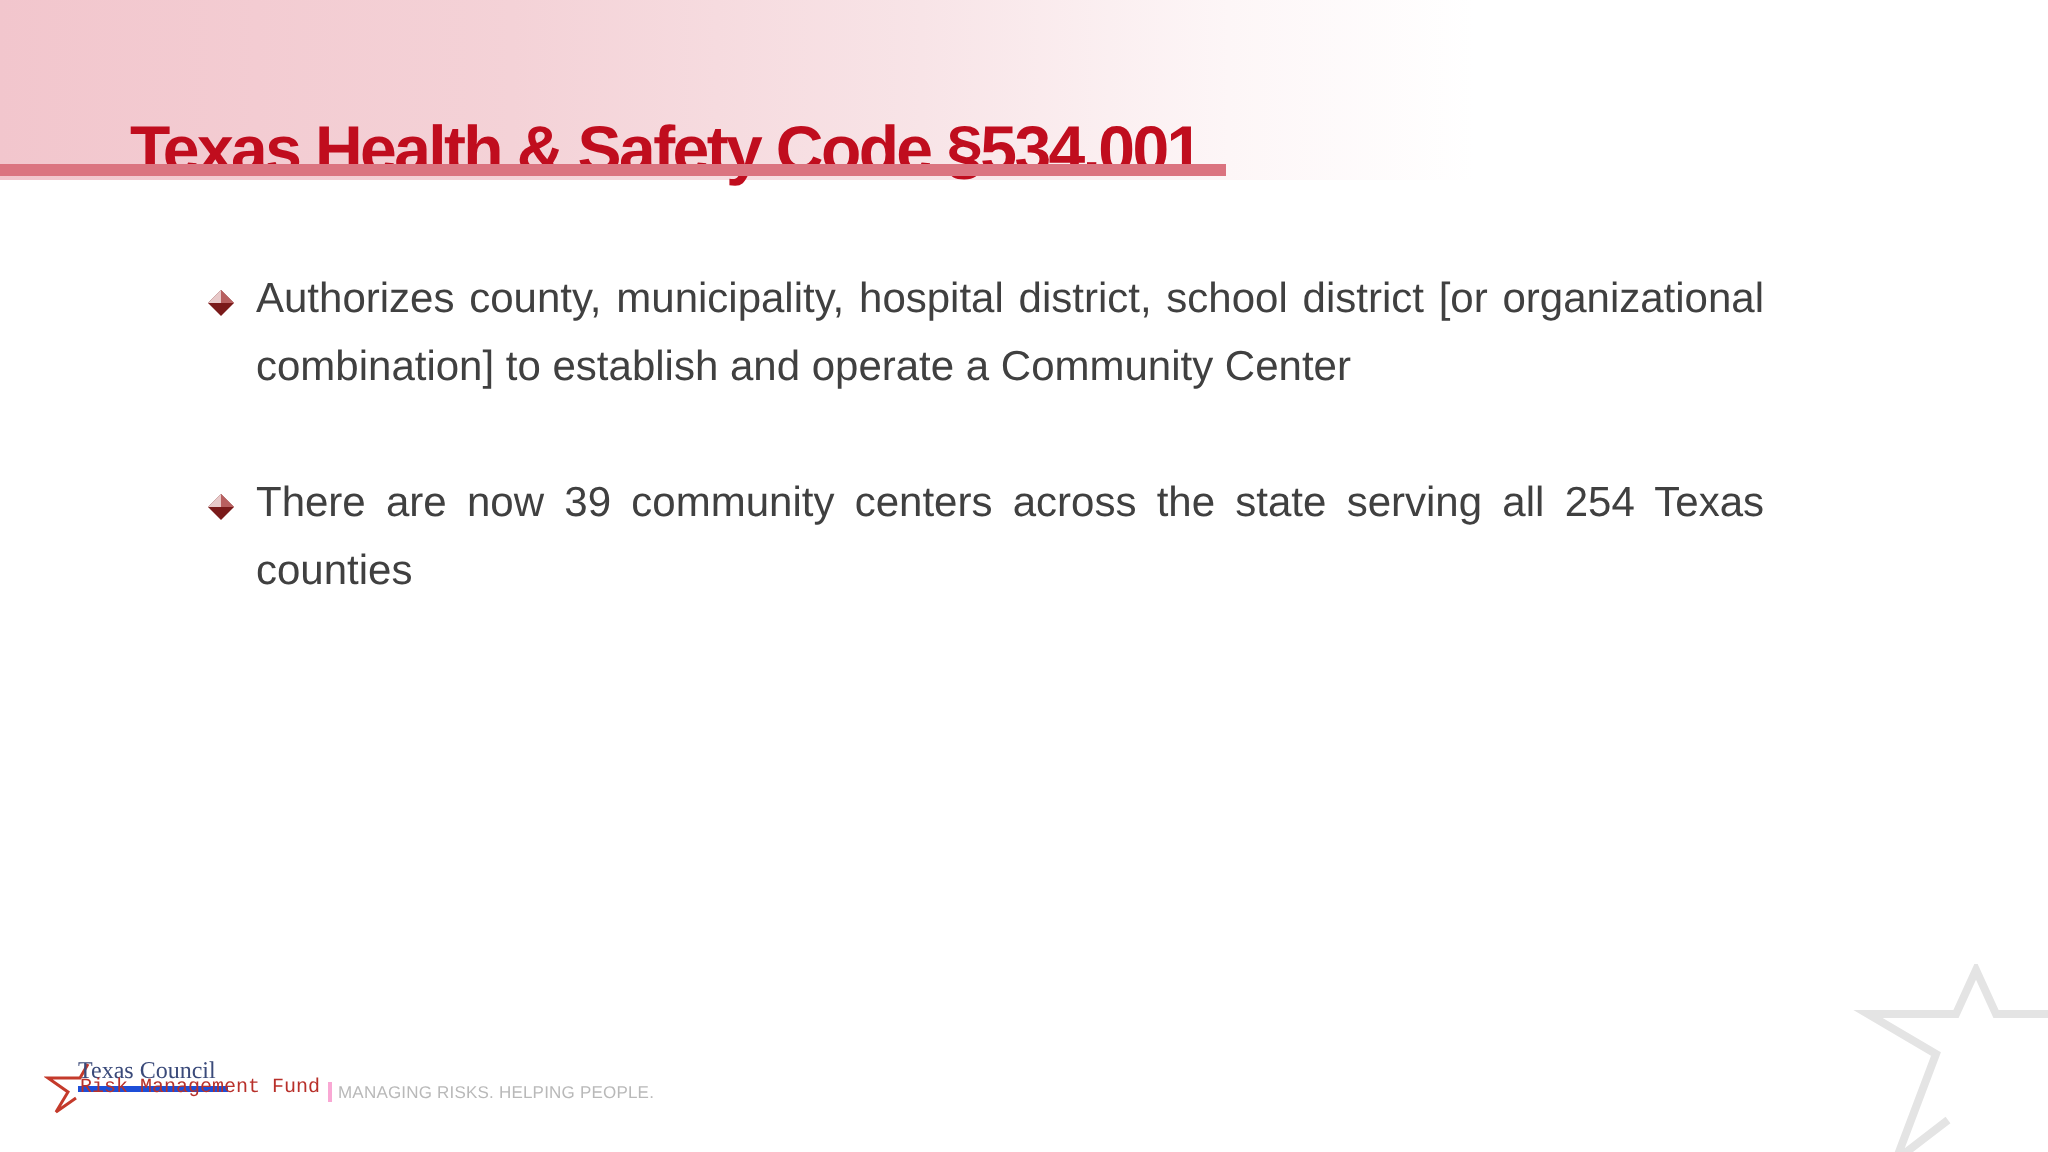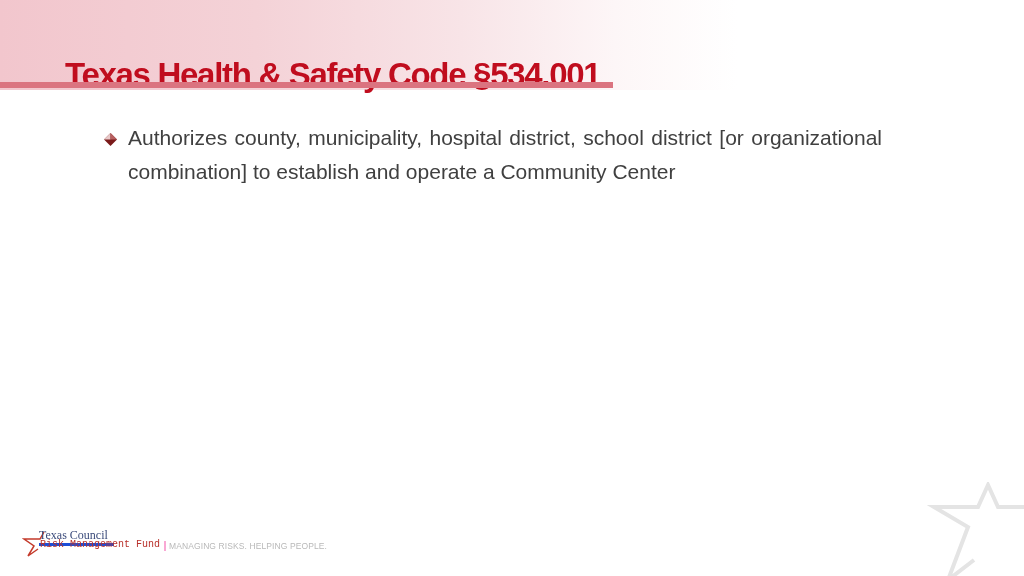--- a/index.html
+++ b/index.html
@@ -16,21 +16,21 @@
       position: absolute; left: 65px; top: 56px;
       font-size: 33px; font-weight: bold; letter-spacing: -1.3px;
       color: #c00d1e; white-space: nowrap;
       font-family: "Liberation Sans", sans-serif;
     }
     .title-bar {
       position: absolute; left: 0; top: 82px; width: 613px; height: 6px;
       background: #db7480;
     }
     .bullets { position: absolute; left: 104px; top: 121px; width: 778px; }
-    .bullet { position: relative; padding-left: 24px; margin-bottom: 34px; }
+    .bullet { position: relative; padding-left: 24px; margin-bottom: 34px; margin-top: 12px; }
     .bullet-icon {
       position: absolute; left: 0; top: 12px; width: 13px; height: 13px;
     }
     .bullet-text {
       font-size: 21px; line-height: 34px; color: #404040;
       text-align: justify; text-align-last: left;
       font-family: "Liberation Sans", sans-serif;
     }
     .footer-logo { position: absolute; left: 22px; top: 527px; height: 32px; }
     .logo-star { position: absolute; left: 0; top: 2px; width: 28px; height: 28px; }
@@ -59,20 +59,28 @@
 
 <div class="bullets">
   <div class="bullet">
     <svg class="bullet-icon" viewBox="0 0 10 10">
       <polygon points="5,0 10,5 5,10 0,5" fill="#7a1a1a"></polygon>
       <polygon points="5,0 0,5 5,5" fill="#e8c9c9"></polygon>
       <polygon points="5,0 10,5 5,5" fill="#b86060"></polygon>
     </svg>
     <div class="bullet-text">Authorizes county, municipality, hospital district, school district [or organizational combination] to establish and operate a Community Center</div>
   </div>
+  <div class="bullet">
+    <svg class="bullet-icon" viewBox="0 0 10 10">
+      <polygon points="5,0 10,5 5,10 0,5" fill="#7a1a1a"></polygon>
+      <polygon points="5,0 0,5 5,5" fill="#e8c9c9"></polygon>
+      <polygon points="5,0 10,5 5,5" fill="#b86060"></polygon>
+    </svg>
+    <div class="bullet-text">There are now 39 community centers across the state serving all 254 Texas counties</div>
+  </div>
 </div>
 
 <div class="footer-logo">
   <svg class="logo-star" viewBox="0 0 28 28">
     <polyline points="22,3 18,10 2,10 12,17 6,27 16,20" fill="none" stroke="#c43a2b" stroke-width="1.5"></polyline>
   </svg>
   <span class="logo-line1">Texas Council</span>
   <span class="logo-line2">Risk Management Fund</span>
 </div>
 <div class="tagline">MANAGING RISKS. HELPING PEOPLE.</div>

